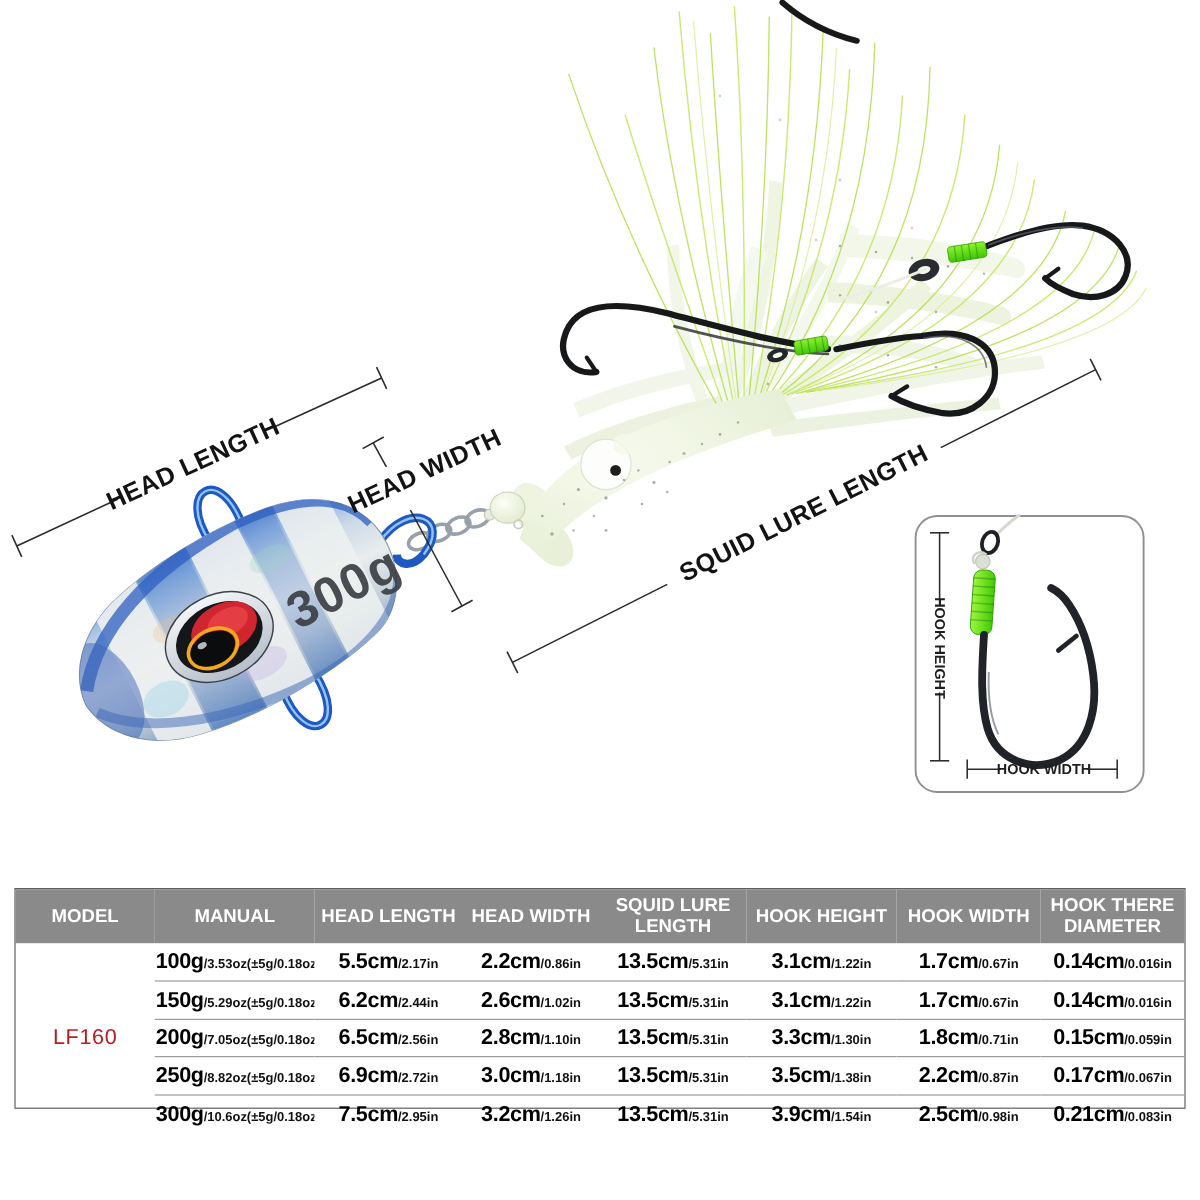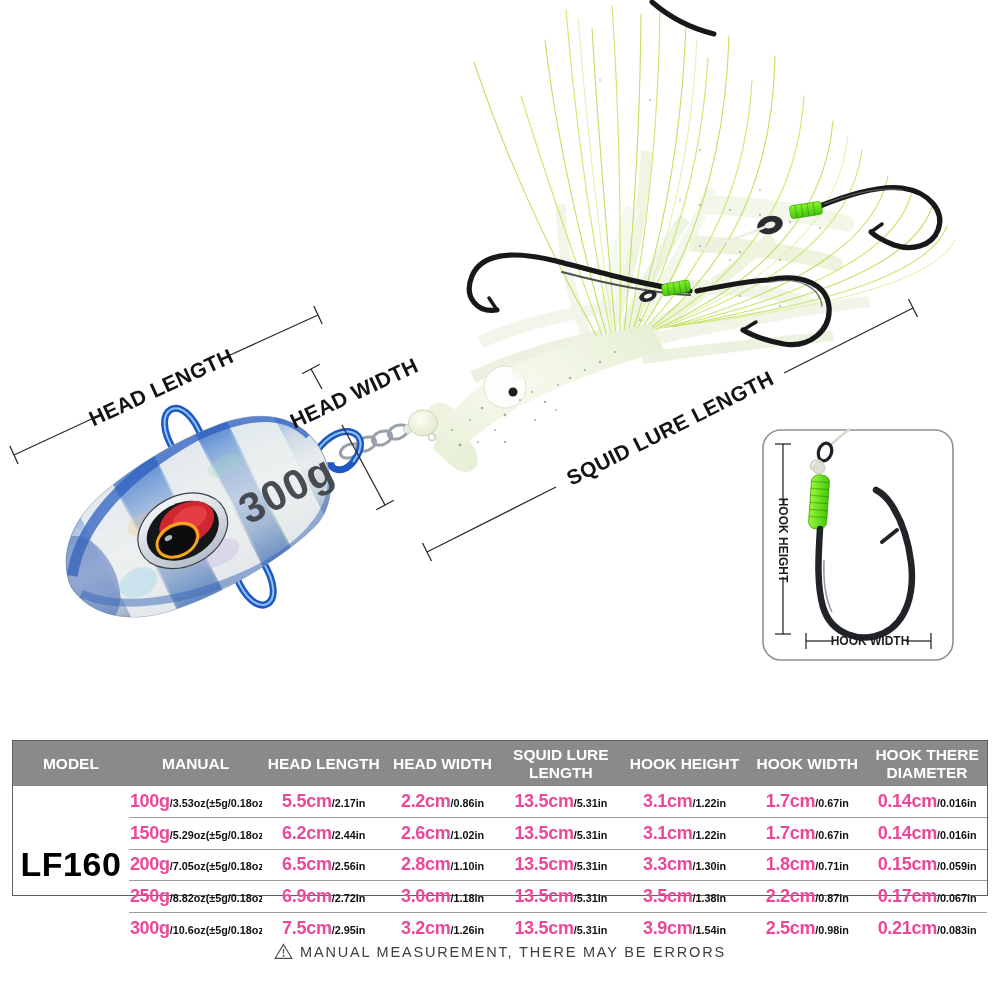--- a/index.html
+++ b/index.html
@@ -4,31 +4,31 @@
 <style>
   html,body{margin:0;padding:0;background:#fff;}
   .stage{position:relative;width:1000px;height:1000px;background:#ffffff;overflow:hidden;
          font-family:"Liberation Sans",sans-serif;}
   .diagram{position:absolute;left:0;top:0;}
   .measure-label{font-size:21px;font-weight:700;letter-spacing:.4px;fill:#131313;
                  font-family:"Liberation Sans",sans-serif;}
   .box-label{font-size:12px;font-weight:700;fill:#1d1d1d;font-family:"Liberation Sans",sans-serif;}
   .weight-text{font-size:42px;font-weight:700;fill:#3d4147;opacity:.93;letter-spacing:1px;
                font-family:"Liberation Sans",sans-serif;}
-  .spec-wrap{position:absolute;left:12px;top:740px;width:976px;height:156px;
+  .spec-wrap{position:absolute;left:12px;top:740px;width:976px;height:184px;
              border:1px solid #5f5f5f;box-sizing:border-box;background:#fff;}
   table.spec{width:100%;height:100%;border-collapse:collapse;table-layout:fixed;}
   table.spec thead th{background:#8a8a8a;color:#ffffff;font-size:15.5px;font-weight:700;
              line-height:1.1;height:41px;padding:2px 2px;vertical-align:middle;text-align:center;}
   table.spec tbody tr{height:31.6px;}
   table.spec tbody td{text-align:center;vertical-align:middle;border-top:1px solid #9a9a9a;
              padding:0 1px;white-space:nowrap;overflow:hidden;}
   table.spec tbody tr:first-child td{border-top:none;}
-  td.model-cell{font-size:34px;font-weight:700;color:#000000;letter-spacing:.5px;}
-  .main{font-size:18px;font-weight:700;color:#ec4899;letter-spacing:-.3px;}
+  td.model-cell{font-size:18px;font-weight:400;color:#b91c1c;letter-spacing:.5px;}
+  .main{font-size:18px;font-weight:700;color:#000000;letter-spacing:-.3px;}
   .sub{font-size:10.8px;font-weight:700;color:#101010;}
   .footer{position:absolute;left:0;top:943px;width:100%;display:flex;align-items:center;
           justify-content:center;gap:7px;color:#3f3f3f;font-size:14.5px;letter-spacing:1.8px;}
   .warn-svg{display:block;}
 </style>
 </head>
 <body>
 
 <div class="stage">
 
@@ -374,22 +374,14 @@
             <td><span class="main">3.2cm</span><span class="sub">/1.26in</span></td>
             <td><span class="main">13.5cm</span><span class="sub">/5.31in</span></td>
             <td><span class="main">3.9cm</span><span class="sub">/1.54in</span></td>
             <td><span class="main">2.5cm</span><span class="sub">/0.98in</span></td>
             <td><span class="main">0.21cm</span><span class="sub">/0.083in</span></td>
           </tr>
         </tbody>
     </table>
   </div>
 
-  <div class="footer">
-    <svg class="warn-svg" width="19" height="17" viewBox="0 0 19 17">
-      <path d="M9.5 1.5 L17.8 15.3 H1.2 Z" fill="none" stroke="#4f4f4f" stroke-width="1.2"></path>
-      <line x1="9.5" y1="6" x2="9.5" y2="10.6" stroke="#4f4f4f" stroke-width="1.3"></line>
-      <circle cx="9.5" cy="12.8" r=".95" fill="#4f4f4f"></circle>
-    </svg>
-    <span>MANUAL MEASUREMENT, THERE MAY BE ERRORS</span>
-  </div>
 
 </div>
 
 </body></html>

